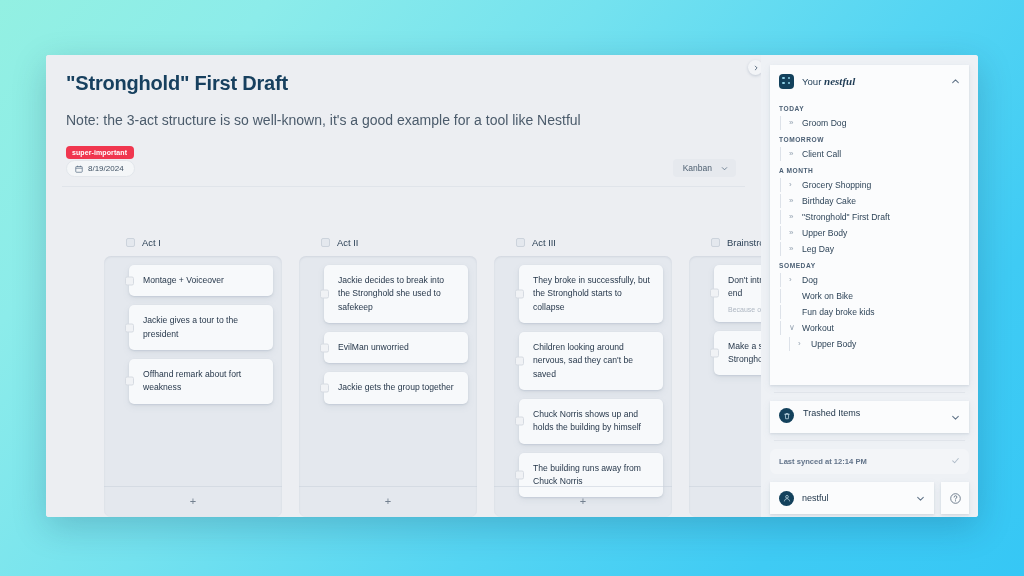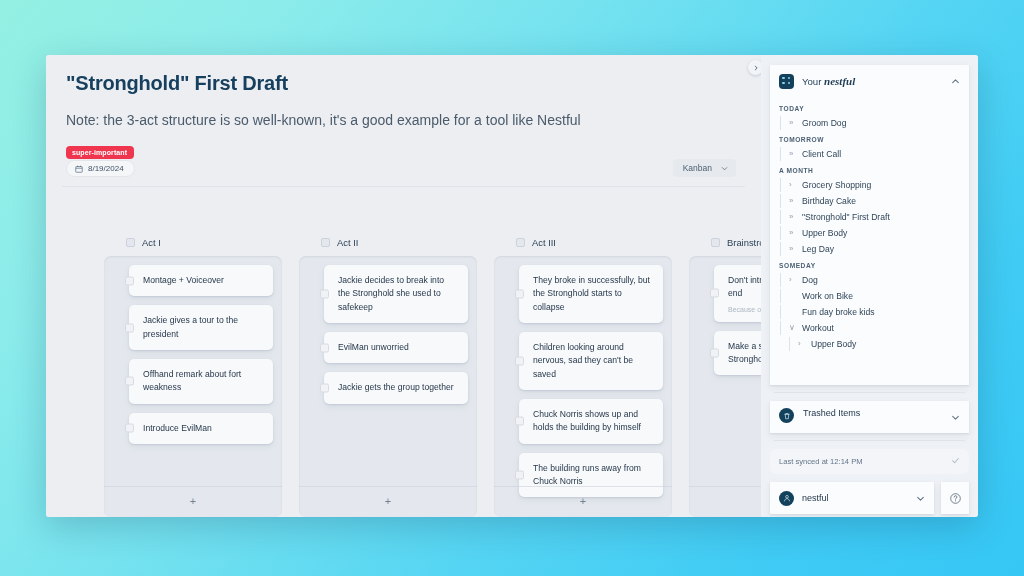--- a/index.html
+++ b/index.html
@@ -254,20 +254,21 @@
     flex: none;
   }
   .row-label { font-size: 9px; color: #24394d; }
 
   .sync {
     display: flex; align-items: center;
     padding: 7px 9px;
     margin-top: 8px;
     background: #f3f5f8;
     border-radius: 6px;
+    font-weight: bold;
   }
   .sync-txt { font-size: 7.6px; color: #63748a; }
   .sync-ok { margin-left: auto; font-size: 9px; color: #aebac7; }
 
   .acct-row { display: flex; gap: 7px; margin-top: 8px; }
   .acct { flex: 1; display: flex; align-items: center; gap: 8px;
           padding: 7px 9px; }
   .acct-name { font-size: 9px; color: #24394d; }
   .help {
     width: 28px;
@@ -338,24 +339,20 @@
                 <span class="cbox"></span>
                 <div class="card-text">Montage + Voiceover</div>
               </div>
               <div class="card">
                 <span class="cbox"></span>
                 <div class="card-text">Jackie gives a tour to the president</div>
               </div>
               <div class="card">
                 <span class="cbox"></span>
                 <div class="card-text">Offhand remark about fort weakness</div>
-              </div>
-              <div class="card">
-                <span class="cbox"></span>
-                <div class="card-text">Introduce EvilMan</div>
               </div>
               <div class="col-add">+</div>
             </div>
           </div>
           <div class="col">
             <div class="col-head">
               <span class="cbox head-cb"></span>
               <span class="col-title">Act II</span>
             </div>
             <div class="col-body">

